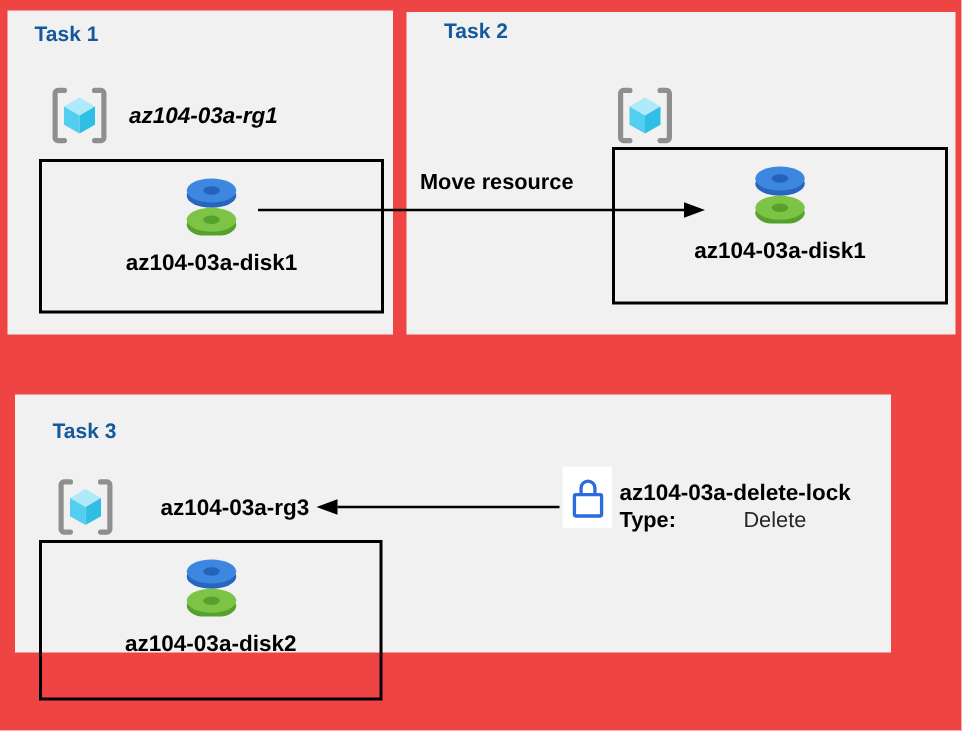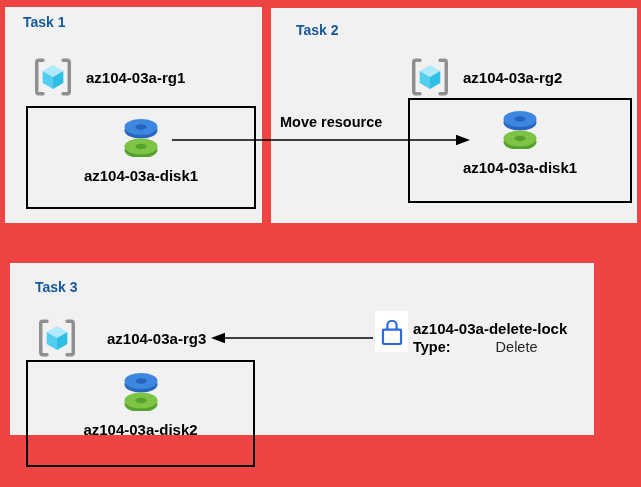--- a/index.html
+++ b/index.html
@@ -23,31 +23,31 @@
 
   .task-title {
     position: absolute;
     font-size: 14px;
     font-weight: bold;
     color: #15599c;
     line-height: 18px;
     white-space: nowrap;
   }
   #panel-task1 .task-title { left: 18px; top: 6px; }
-  #panel-task2 .task-title { left: 25px; top: 13px; }
+  #panel-task2 .task-title { left: 25px; top: 3px; }
   #panel-task3 .task-title { left: 25px; top: 15px; }
 
   .rg-row {
     position: absolute;
     display: flex;
     align-items: center;
     gap: 11px;
     height: 44px;
   }
-  #panel-task1 .rg-row { left: 26px;  top: 48px; }
+  #panel-task1 .rg-row { left: 26px;  top: 48px; font-style: italic; }
   #panel-task2 .rg-row { left: 137px; top: 47px; }
   #panel-task3 .rg-row { left: 25px;  top: 53px; gap: 28px; }
 
   .rg-label {
     font-size: 15px;
     font-weight: bold;
     white-space: nowrap;
   }
 
   .resource-box {
@@ -148,21 +148,20 @@
   <div class="panel" id="panel-task2">
     <div class="task-title">Task 2</div>
     <div class="rg-row">
       <svg width="44" height="44" viewBox="0 0 46 46">
         <path d="M12.5 5.5 H8 a2 2 0 0 0 -2 2 V38.5 a2 2 0 0 0 2 2 H12.5" fill="none" stroke="#8f8f8f" stroke-width="3.6" stroke-linecap="round"></path>
         <path d="M33.5 5.5 H38 a2 2 0 0 1 2 2 V38.5 a2 2 0 0 1 -2 2 H33.5" fill="none" stroke="#8f8f8f" stroke-width="3.6" stroke-linecap="round"></path>
         <polygon points="23,10.5 33.8,16.8 23,23 12.2,16.8" fill="#aeeafa"></polygon>
         <polygon points="12.2,16.8 23,23 23,35.6 12.2,29.4" fill="#53cdf0"></polygon>
         <polygon points="33.8,16.8 23,23 23,35.6 33.8,29.4" fill="#2fbfe4"></polygon>
       </svg>
-      <span class="rg-label">az104-03a-rg2</span>
     </div>
     <div class="resource-box">
       <svg width="44" height="40" viewBox="0 0 44 40">
         <ellipse cx="22" cy="13.5" rx="16.5" ry="8" fill="#2766bf"></ellipse>
         <ellipse cx="22" cy="10" rx="16.5" ry="8" fill="#3e87e0"></ellipse>
         <ellipse cx="22" cy="10" rx="5.5" ry="2.8" fill="#2462bb"></ellipse>
         <ellipse cx="22" cy="33" rx="16.5" ry="8" fill="#55a12b"></ellipse>
         <ellipse cx="22" cy="29.5" rx="16.5" ry="8" fill="#7dc345"></ellipse>
         <ellipse cx="22" cy="29.5" rx="5.5" ry="2.8" fill="#55a12b"></ellipse>
       </svg>

